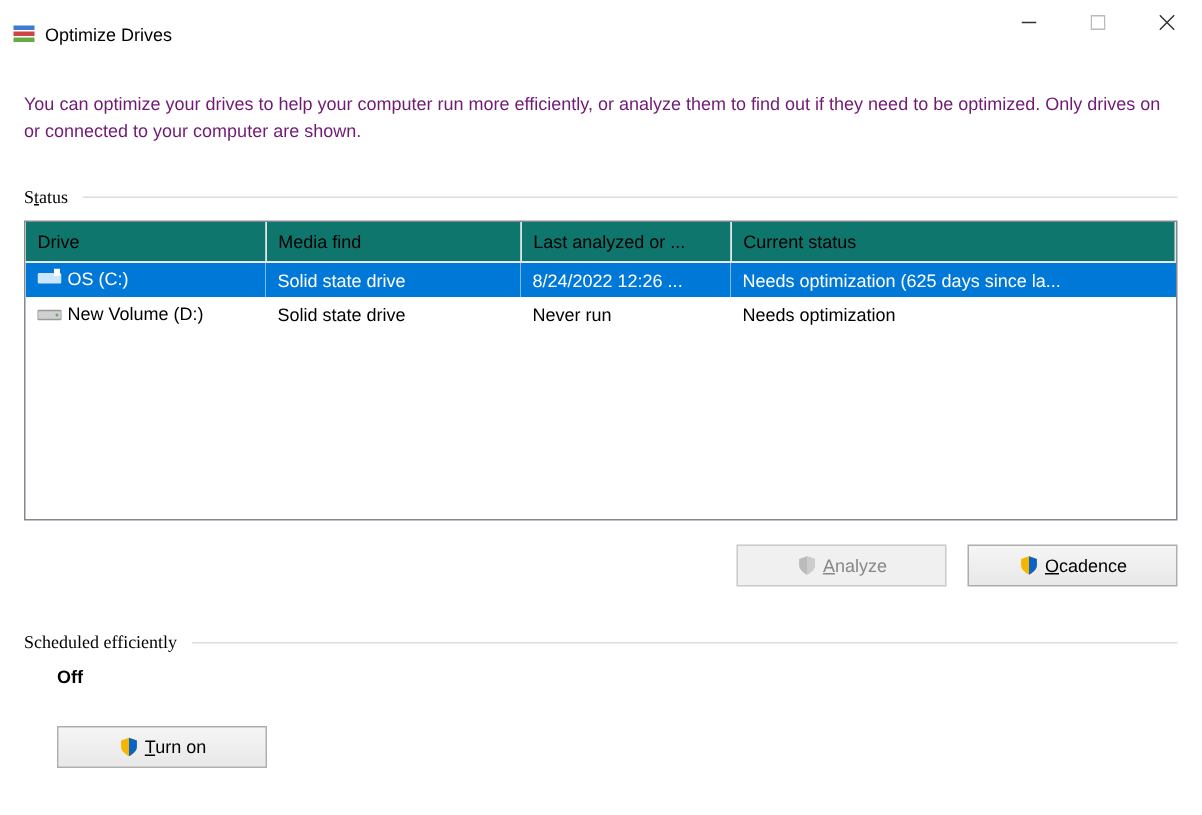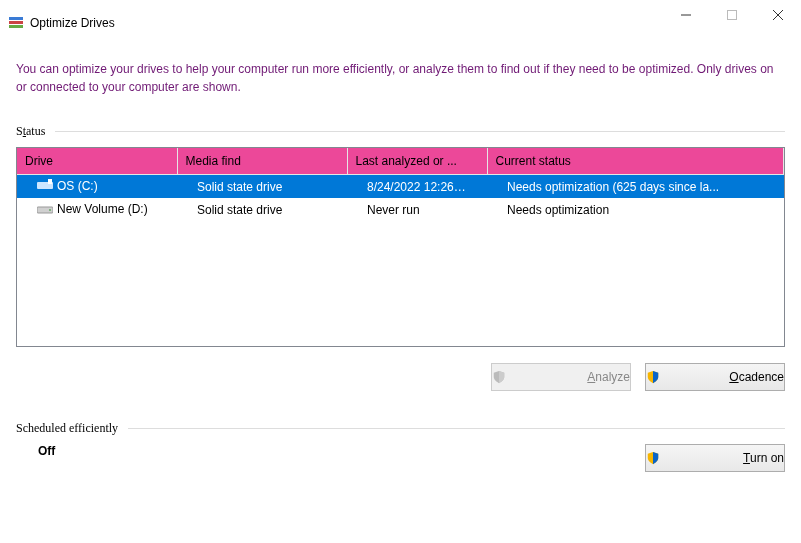--- a/index.html
+++ b/index.html
@@ -70,28 +70,28 @@
       margin-bottom: 16px;
     }
     .table { width: 100%; border-collapse: collapse; table-layout: fixed; }
     .table th {
       text-align: left;
       font-weight: normal;
       font-size: 12px;
       padding: 6px 8px;
       border-bottom: 1px solid #e5e5e5;
       border-right: 1px solid #e5e5e5;
-      background: #ec4899;
+      background: #0f766e;
       white-space: nowrap;
       overflow: hidden;
       text-overflow: ellipsis;
     }
     .table td {
       font-size: 12px;
-      padding: 4px 20px;
+      padding: 4px 8px;
       white-space: nowrap;
       overflow: hidden;
       text-overflow: ellipsis;
     }
     .table tr.selected td {
       background: #0078d7;
       color: #fff;
     }
     .row-icon {
       display: inline-block;
@@ -105,37 +105,38 @@
       margin-bottom: 30px;
     }
     .btn {
       width: 140px;
       height: 28px;
       border: 1px solid #adadad;
       background: linear-gradient(#f5f5f5,#e8e8e8);
       font-size: 12px;
       display: flex;
       align-items: center;
-      justify-content: space-between;
+      justify-content: center;
       gap: 4px;
       cursor: default;
     }
     .btn.disabled {
       color: #888;
       background: #f0f0f0;
       border-color: #ccc;
     }
     .shield {
       width: 14px; height: 14px;
     }
     .sched-body {
       padding-left: 22px;
       display: flex;
       gap: 20px;
       align-items: flex-start;
+      flex-direction: column;
     }
     .sched-text { flex: 1; }
     .sched-state {
       font-weight: bold;
       font-size: 12px;
       margin-bottom: 6px;
     }
     .sched-desc { font-size: 12px; }
     .u { text-decoration: underline; }
   </style>

